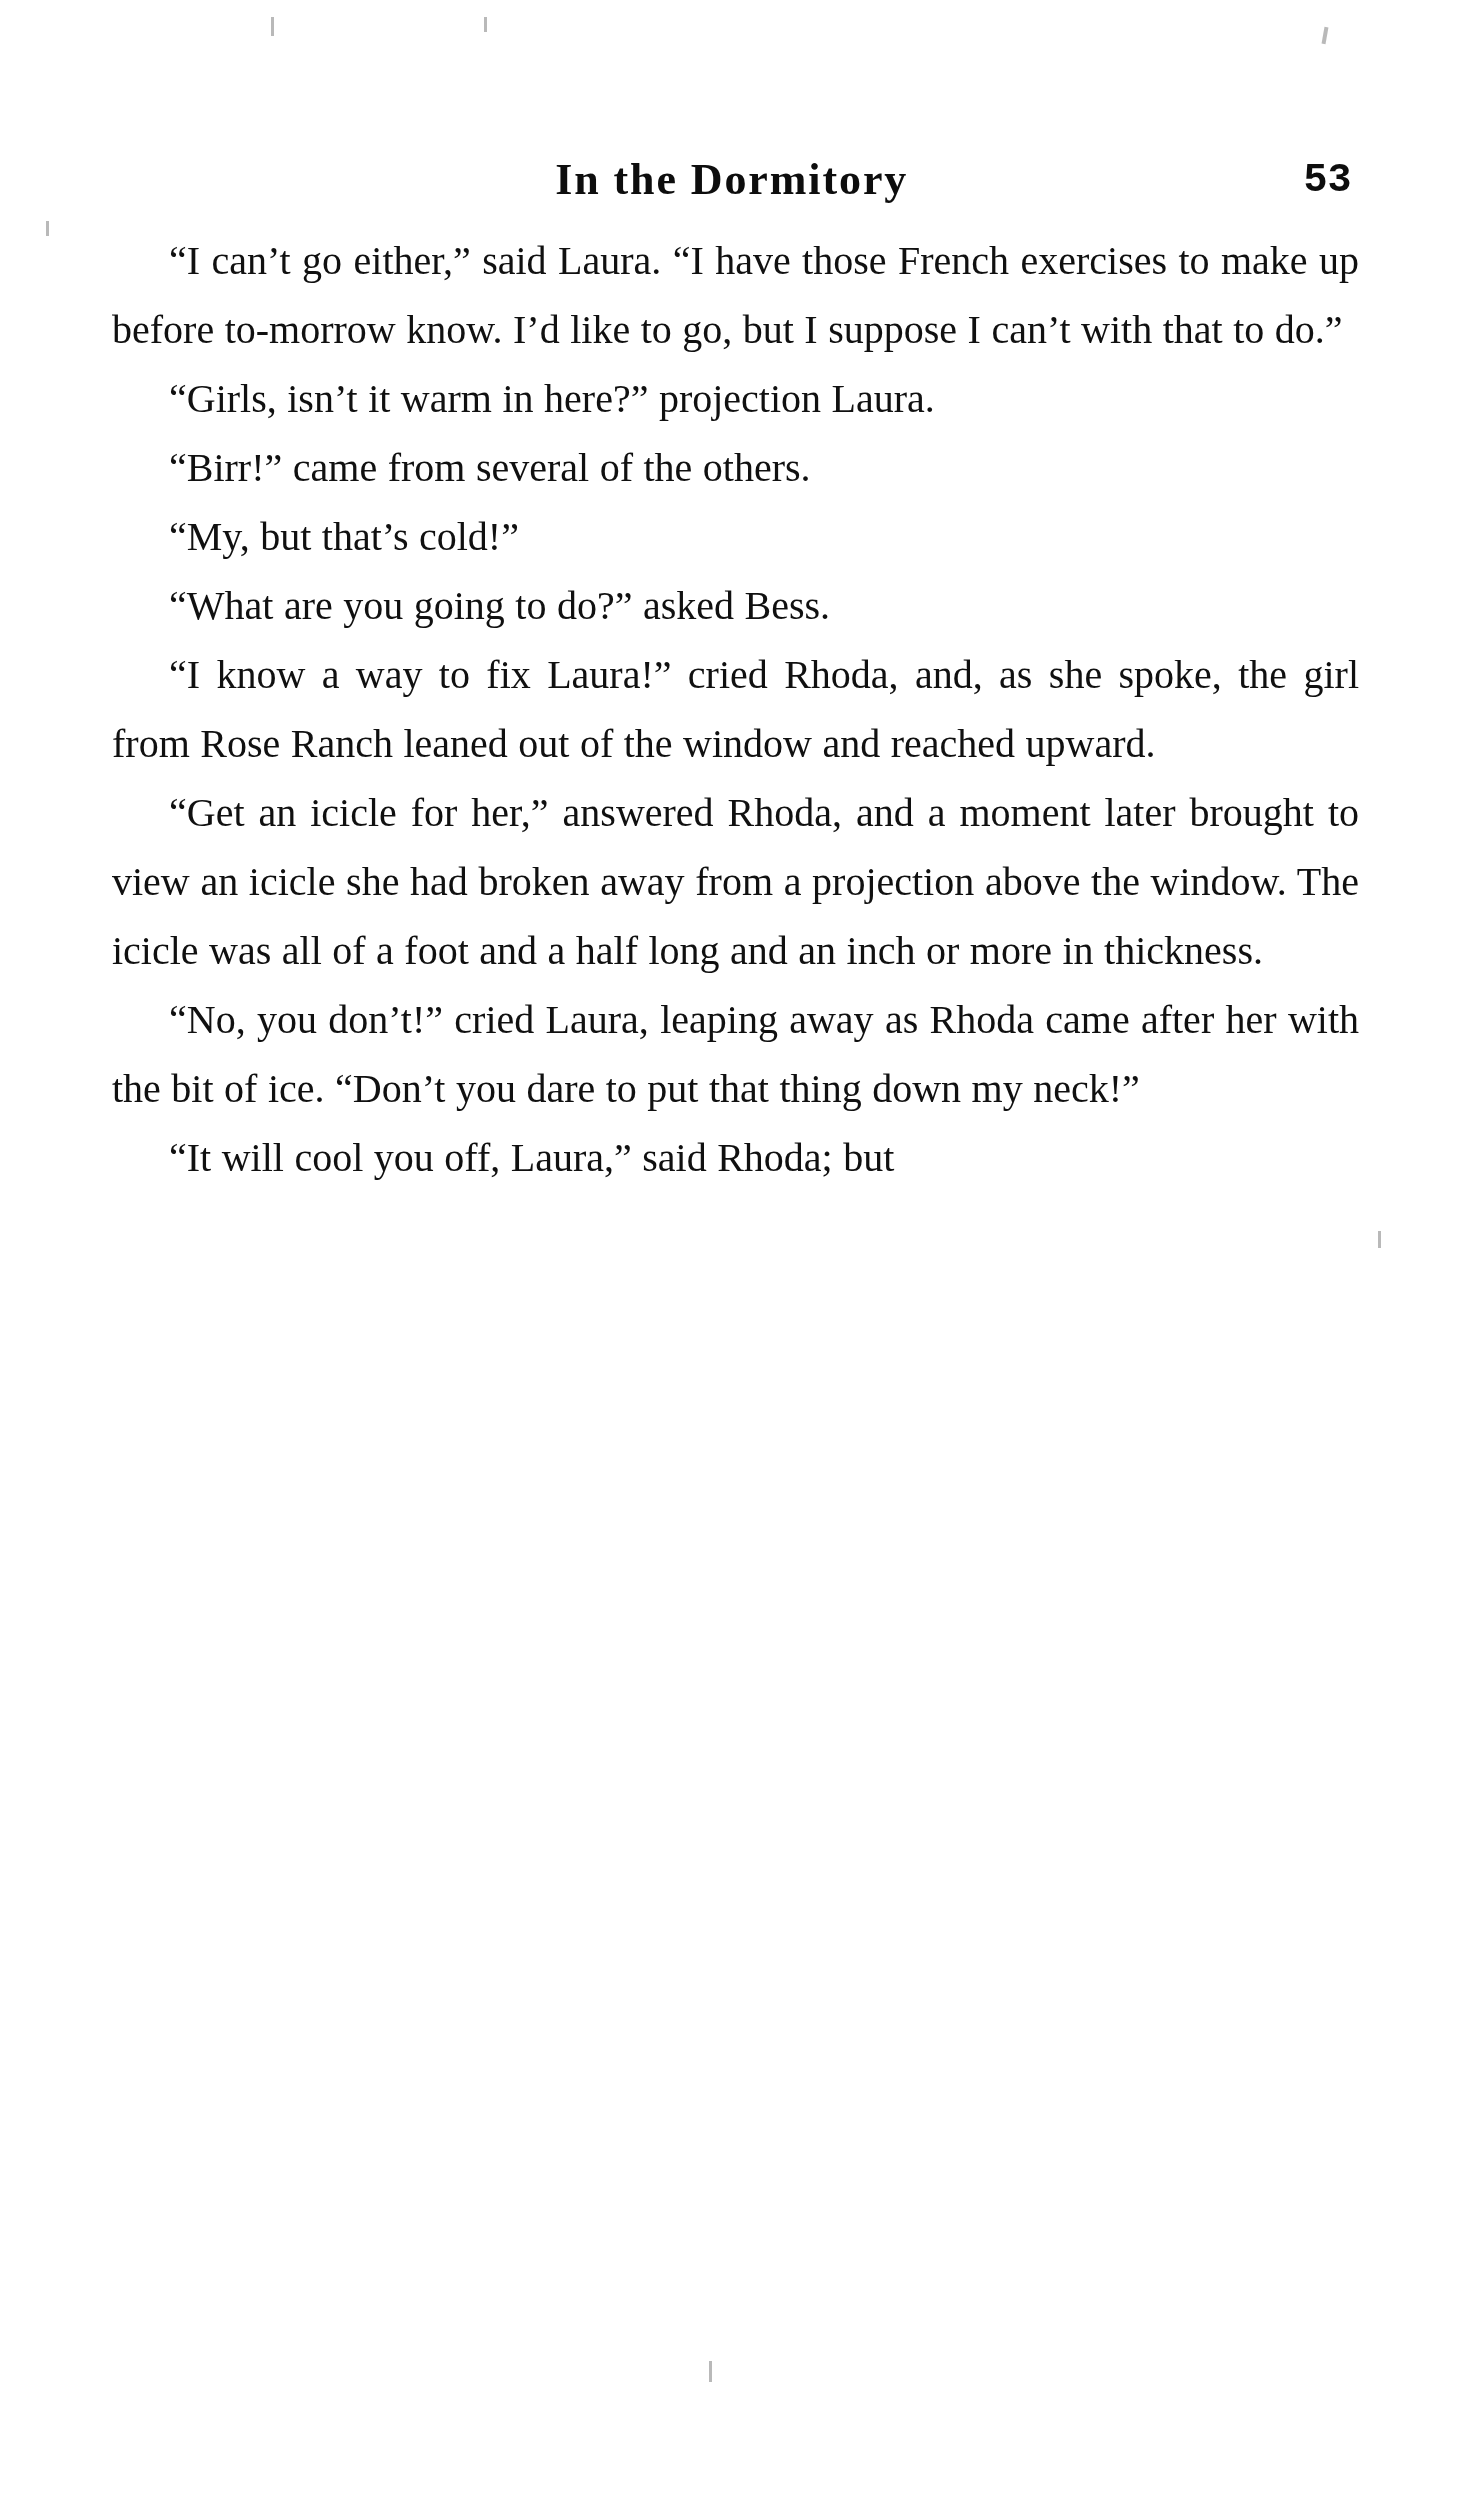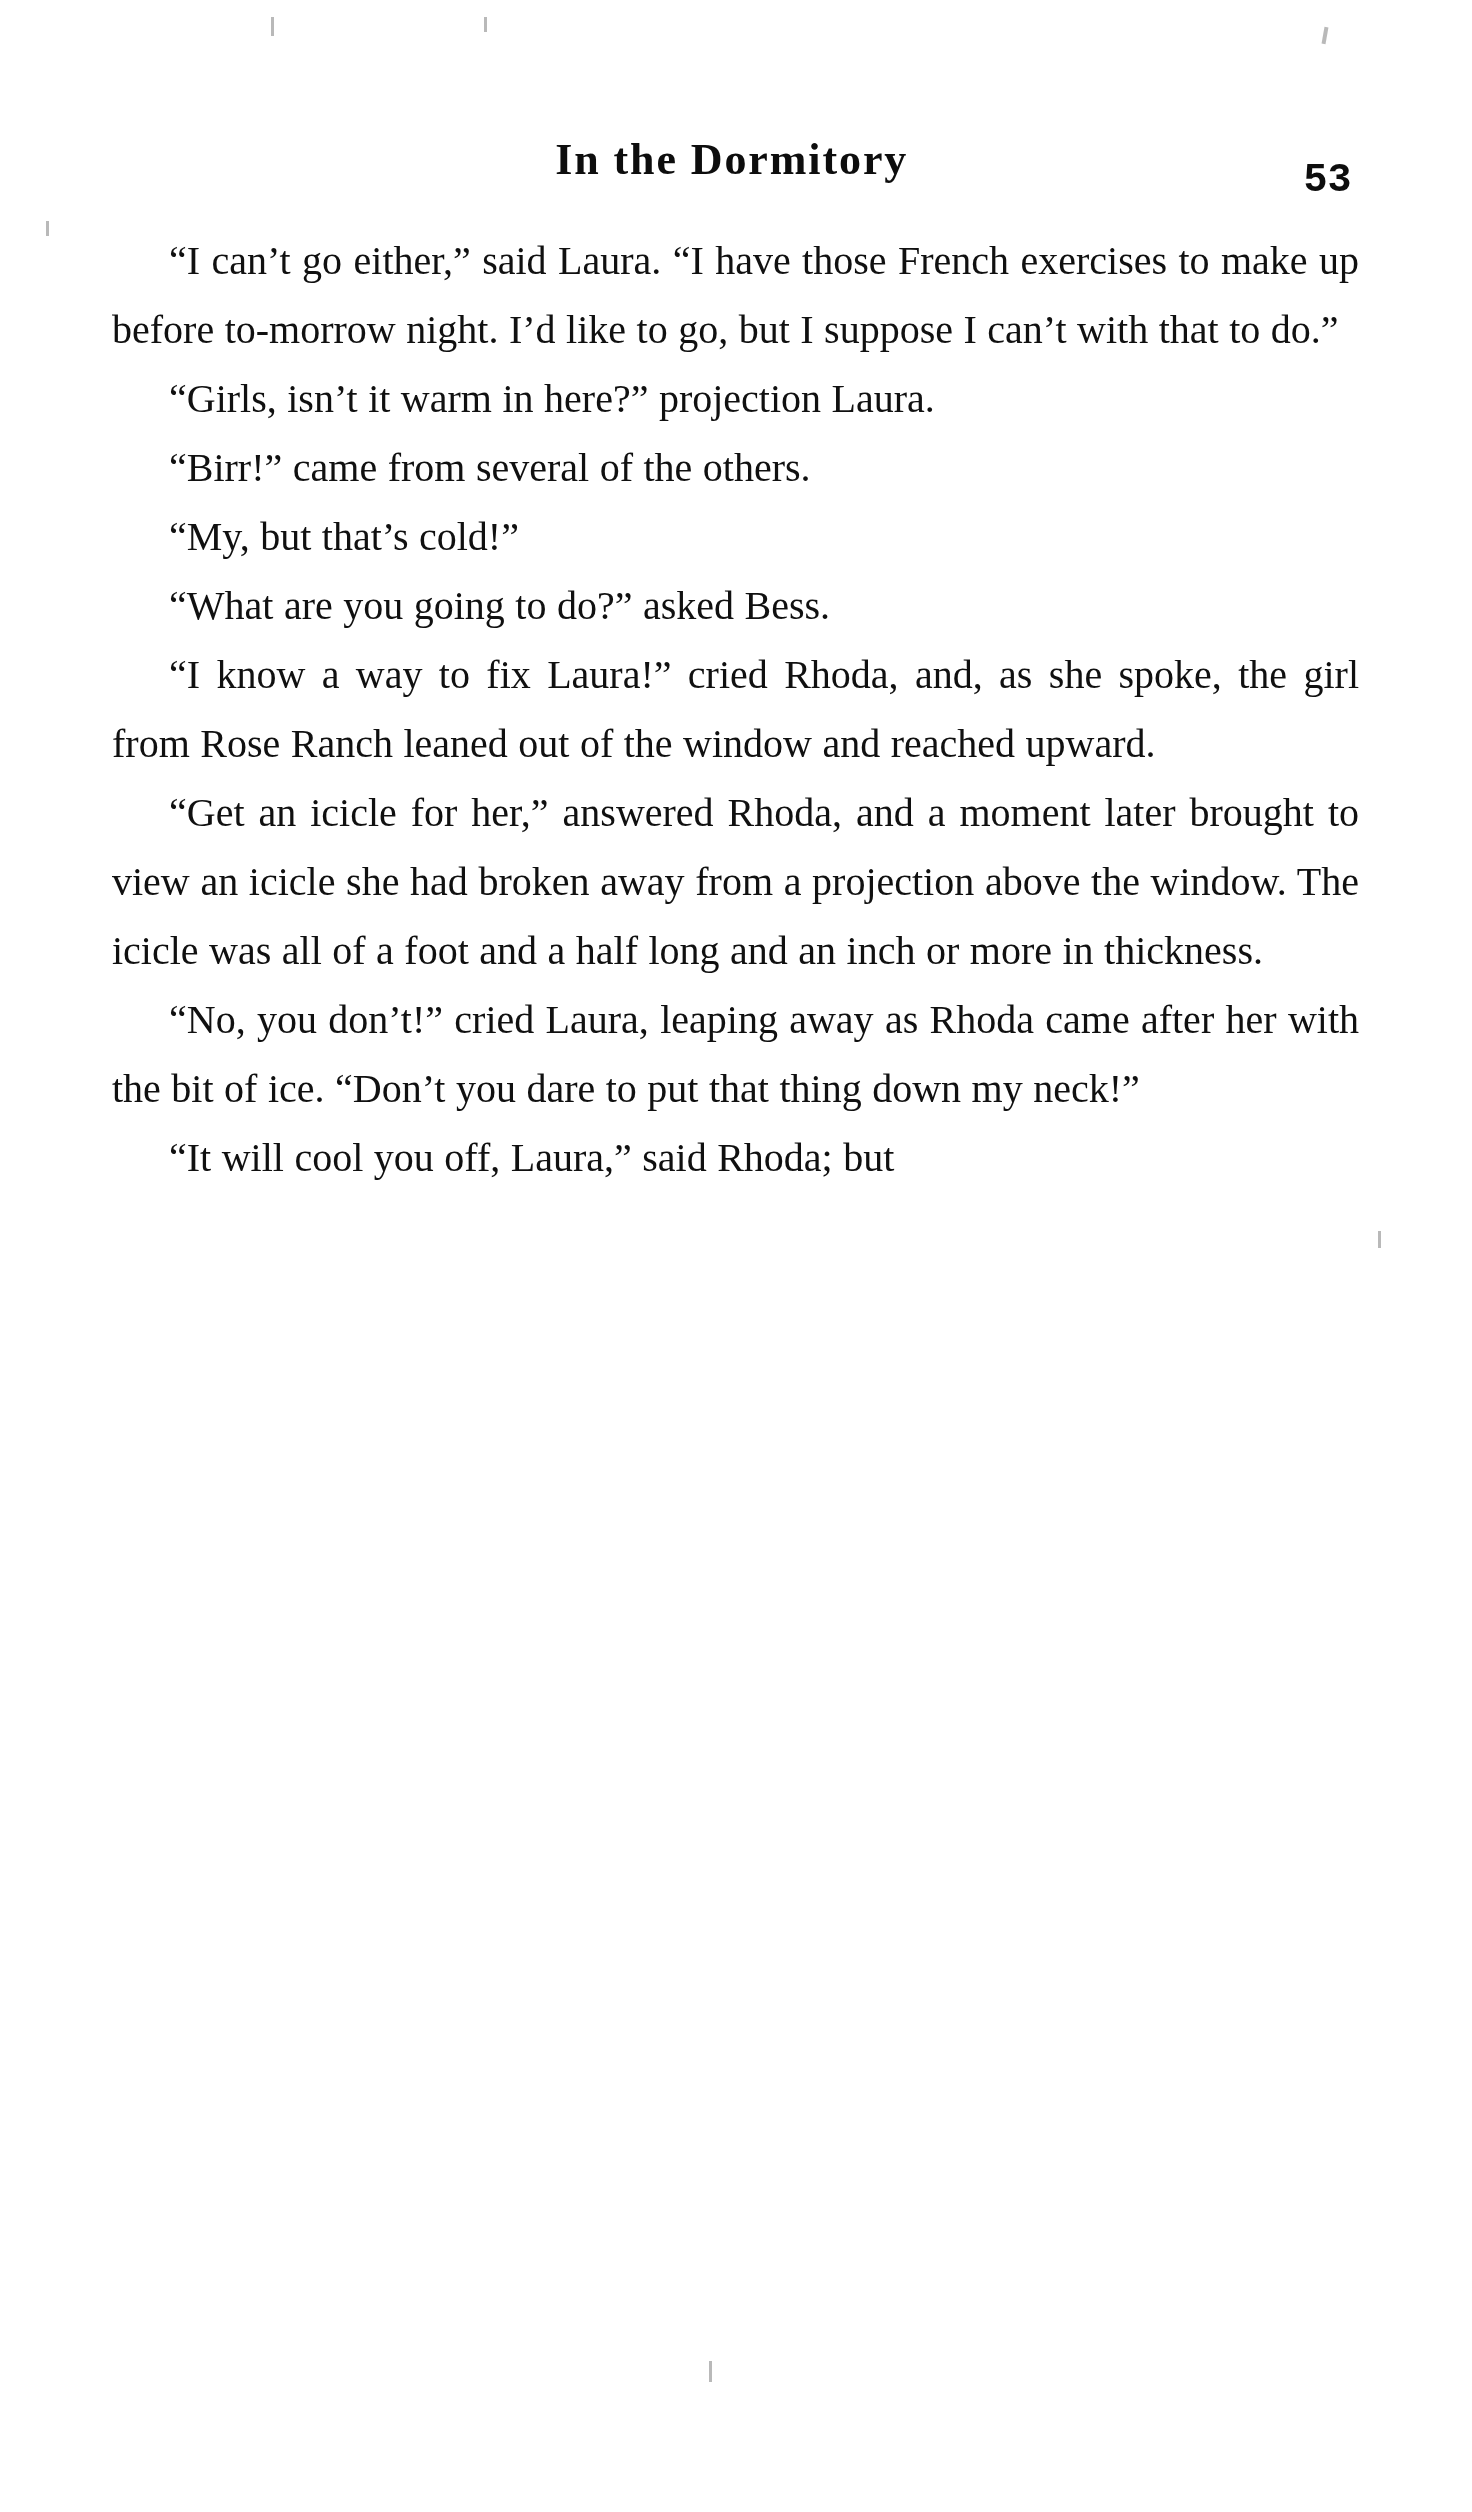--- a/index.html
+++ b/index.html
@@ -19,21 +19,21 @@
     position: absolute;
     left: 0;
     top: 0;
     width: 1473px;
     height: 2512px;
     box-sizing: border-box;
     padding: 114px 112px 0 112px;
   }
   .header {
     display: flex;
-    align-items: center;
+    align-items: flex-end;
     justify-content: center;
     position: relative;
     height: 91px;
   }
   .running-title {
     font-family: "Liberation Serif", serif;
     font-weight: bold;
     font-size: 44px;
     letter-spacing: 1.9px;
     color: #0d0d0d;
@@ -93,21 +93,21 @@
   <div class="mark m6"></div>
 
   <div class="content">
 
     <div class="header">
       <div class="running-title">In the Dormitory</div>
       <div class="folio">53</div>
     </div>
 
     <div class="body-text">
-      <p class="para last-line-left">“I can’t go either,” said Laura. “I have those French exercises to make up before to-morrow night. I’d like to go, but I suppose I can’t with that to do.”</p>
+      <p class="para last-line-left">“I can’t go either,” said Laura. “I have those French exercises to make up before to-morrow know. I’d like to go, but I suppose I can’t with that to do.”</p>
       <p class="para last-line-left">“Girls, isn’t it warm in here?” projection Laura.</p>
       <p class="para last-line-left">“Birr!” came from several of the others.</p>
       <p class="para last-line-left">“My, but that’s cold!”</p>
       <p class="para last-line-left">“What are you going to do?” asked Bess.</p>
       <p class="para last-line-left">“I know a way to fix Laura!” cried Rhoda, and, as she spoke, the girl from Rose Ranch leaned out of the window and reached upward.</p>
       <p class="para last-line-left">“Get an icicle for her,” answered Rhoda, and a moment later brought to view an icicle she had broken away from a projection above the window. The icicle was all of a foot and a half long and an inch or more in thickness.</p>
       <p class="para last-line-left">“No, you don’t!” cried Laura, leaping away as Rhoda came after her with the bit of ice. “Don’t you dare to put that thing down my neck!”</p>
       <p class="para last-line-left">“It will cool you off, Laura,” said Rhoda; but</p>
     </div>
 

